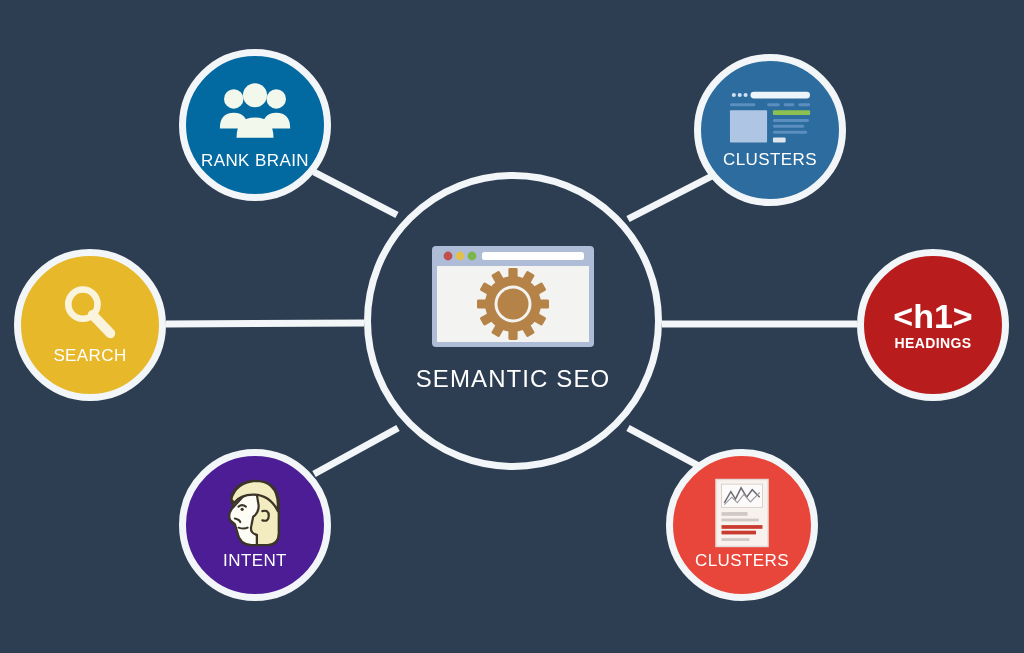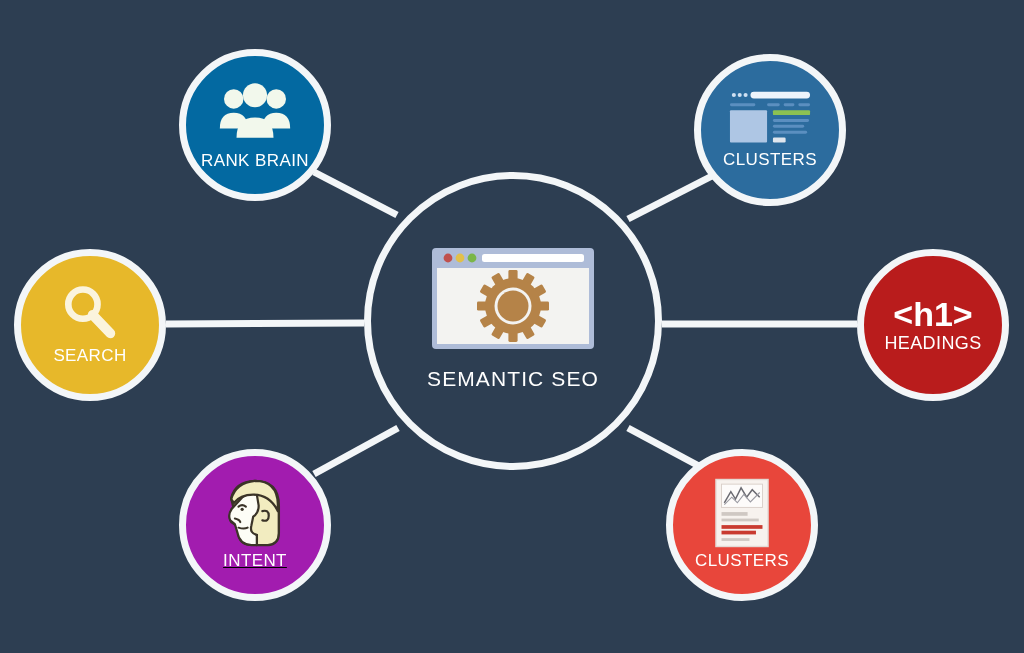--- a/index.html
+++ b/index.html
@@ -45,21 +45,21 @@
     justify-content: center;
   }
   .hub-icon {
     width: 166px;
     height: 105px;
     margin-bottom: 16px;
     margin-top: -6px;
   }
   .hub-label {
     color: #ffffff;
-    font-size: 21px;
+    font-size: 24px;
     font-weight: 300;
     letter-spacing: 1.1px;
     white-space: nowrap;
   }
 
   
   .node {
     position: absolute;
     z-index: 3;
     width: 152px;
@@ -81,29 +81,30 @@
   }
   .node-label {
     color: #ffffff;
     font-size: 17px;
     font-weight: 400;
     letter-spacing: 0.4px;
     white-space: nowrap;
     margin-top: 1px;
   }
   .node-label.big {
-    font-size: 18px;
+    font-size: 14px;
+    font-weight: bold;
   }
 
   
   #node-rankbrain { left: 179px; top:  49px; background: #0369a1; }
   #node-synonyms  { left: 694px; top:  54px; background: #2c6c9e; }
   #node-search    { left:  14px; top: 249px; background: #e7b82a; }
   #node-headings  { left: 857px; top: 249px; background: #b91c1c; }
-  #node-intent    { left: 179px; top: 449px; background: #a21caf; text-decoration: underline; }
+  #node-intent    { left: 179px; top: 449px; background: #4c1d95; }
   #node-clusters  { left: 666px; top: 449px; background: #e8463b; }
 
   #node-headings .node-icon { margin-bottom: -2px; }
   #node-headings .node-label { margin-top: 0px; }
   #node-search .node-label { margin-top: 0; }
   #node-rankbrain .node-icon { height: 66px; margin-bottom: 6px; }
 </style>
 </head>
 <body>
 

